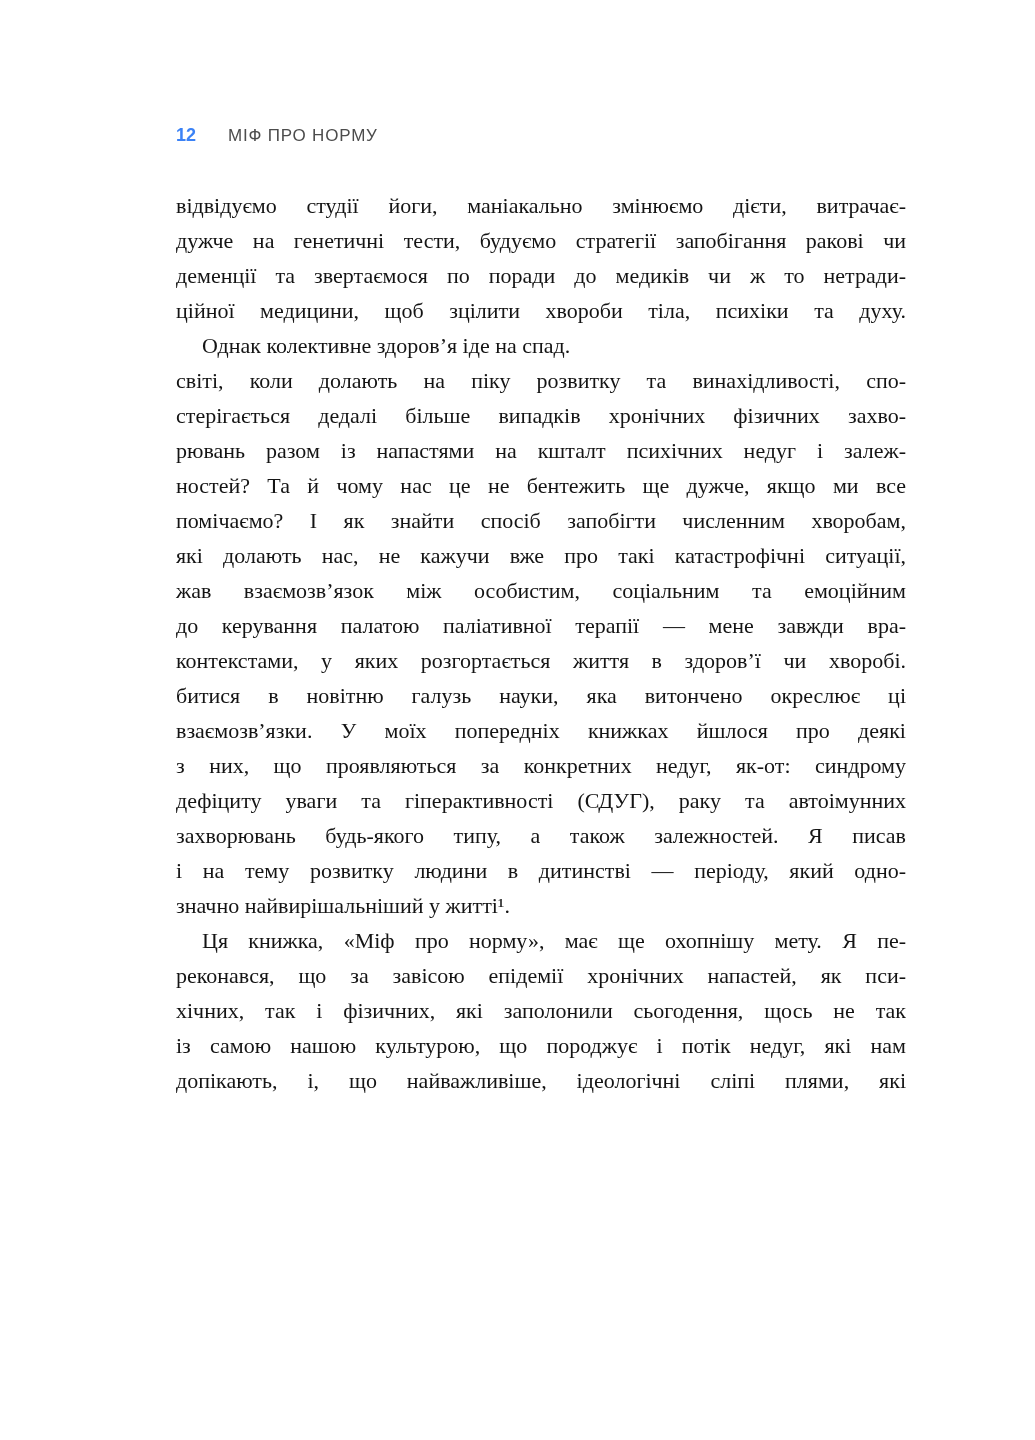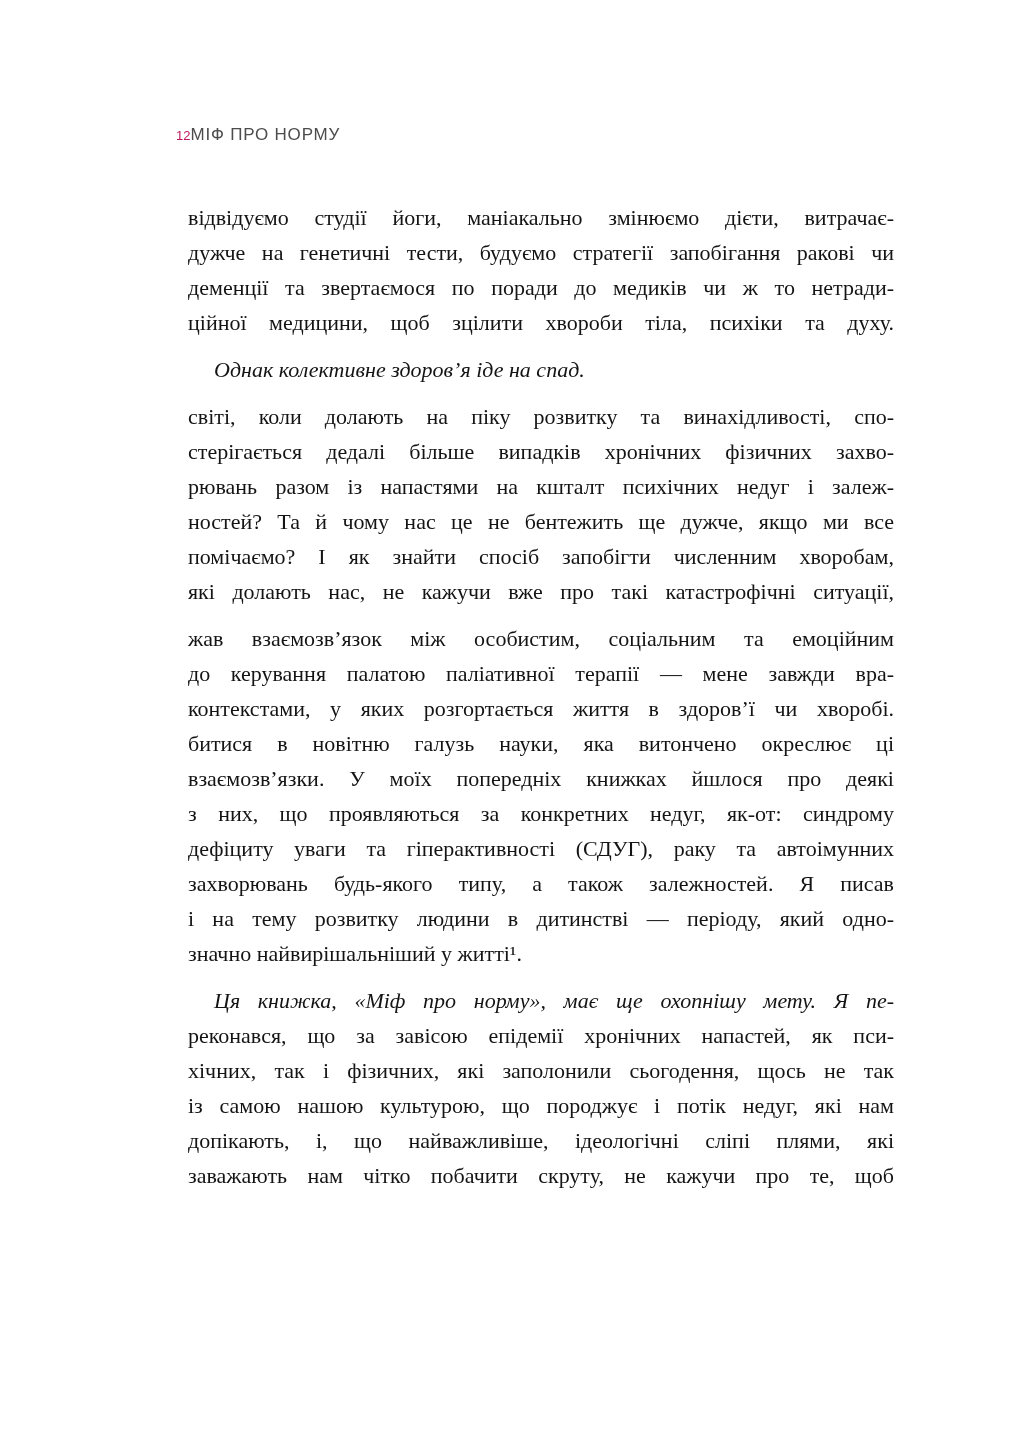--- a/index.html
+++ b/index.html
@@ -17,55 +17,55 @@
   }
   .page-header {
     position: absolute;
     left: 176px;
     top: 125px;
     display: flex;
     align-items: baseline;
     font-family: "Liberation Sans", sans-serif;
   }
   .page-number {
-    font-size: 13px;
-    font-weight: 400;
-    color: #be185d;
+    font-size: 18px;
+    font-weight: 700;
+    color: #3b82f6;
   }
   .running-title {
     font-size: 17px;
     font-weight: 400;
     color: #4c4c4c;
     letter-spacing: 0.8px;
+    margin-left: 32px;
   }
   .page-body {
     position: absolute;
     left: 176px;
     top: 188px;
     width: 730px;
     color: #141414;
     font-size: 22px;
     line-height: 35px;
   }
   .paragraph {
-    margin: 12px;
+    margin: 0;
   }
   .line {
     text-align: justify;
     text-align-last: justify;
     text-justify: inter-word;
     white-space: normal;
   }
   .line.short {
     text-align: left;
     text-align-last: left;
   }
   .line.indent {
     text-indent: 26px;
-    font-style: italic;
   }
 </style>
 </head>
 <body>
 
 <div class="page">
   <div class="page-header">
     <span class="page-number">12</span>
     <span class="running-title">МІФ ПРО НОРМУ</span>
   </div>
@@ -98,16 +98,15 @@
         <div class="line">захворювань будь-якого типу, а також залежностей. Я писав</div>
         <div class="line">і на тему розвитку людини в дитинстві — періоду, який одно-</div>
         <div class="line short">значно найвирішальніший у житті¹.</div>
       </div>
       <div class="paragraph">
         <div class="line indent">Ця книжка, «Міф про норму», має ще охопнішу мету. Я пе-</div>
         <div class="line">реконався, що за завісою епідемії хронічних напастей, як пси-</div>
         <div class="line">хічних, так і фізичних, які заполонили сьогодення, щось не так</div>
         <div class="line">із самою нашою культурою, що породжує і потік недуг, які нам</div>
         <div class="line">допікають, і, що найважливіше, ідеологічні сліпі плями, які</div>
-        <div class="line">заважають нам чітко побачити скруту, не кажучи про те, щоб</div>
       </div>
     </div>
 </div>
 
 </body></html>

